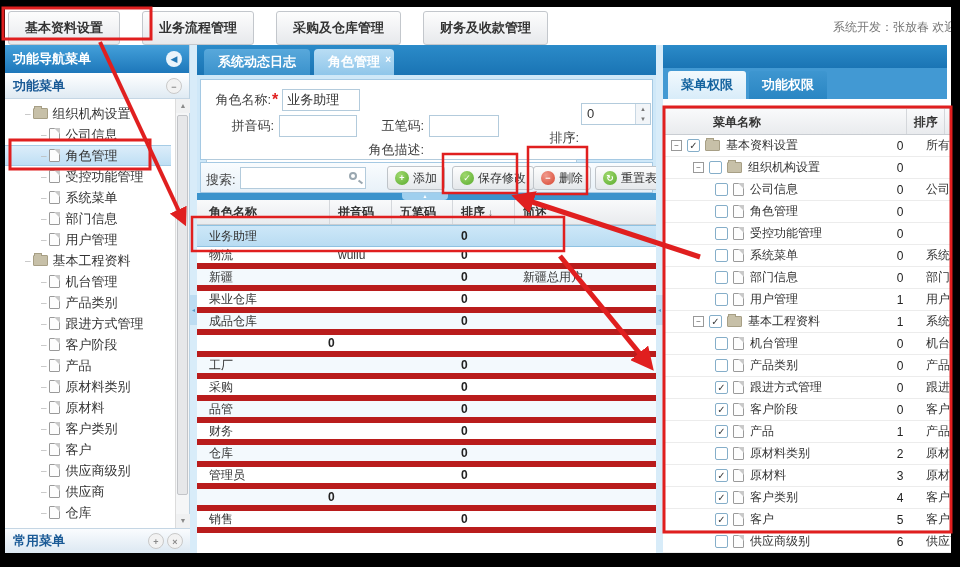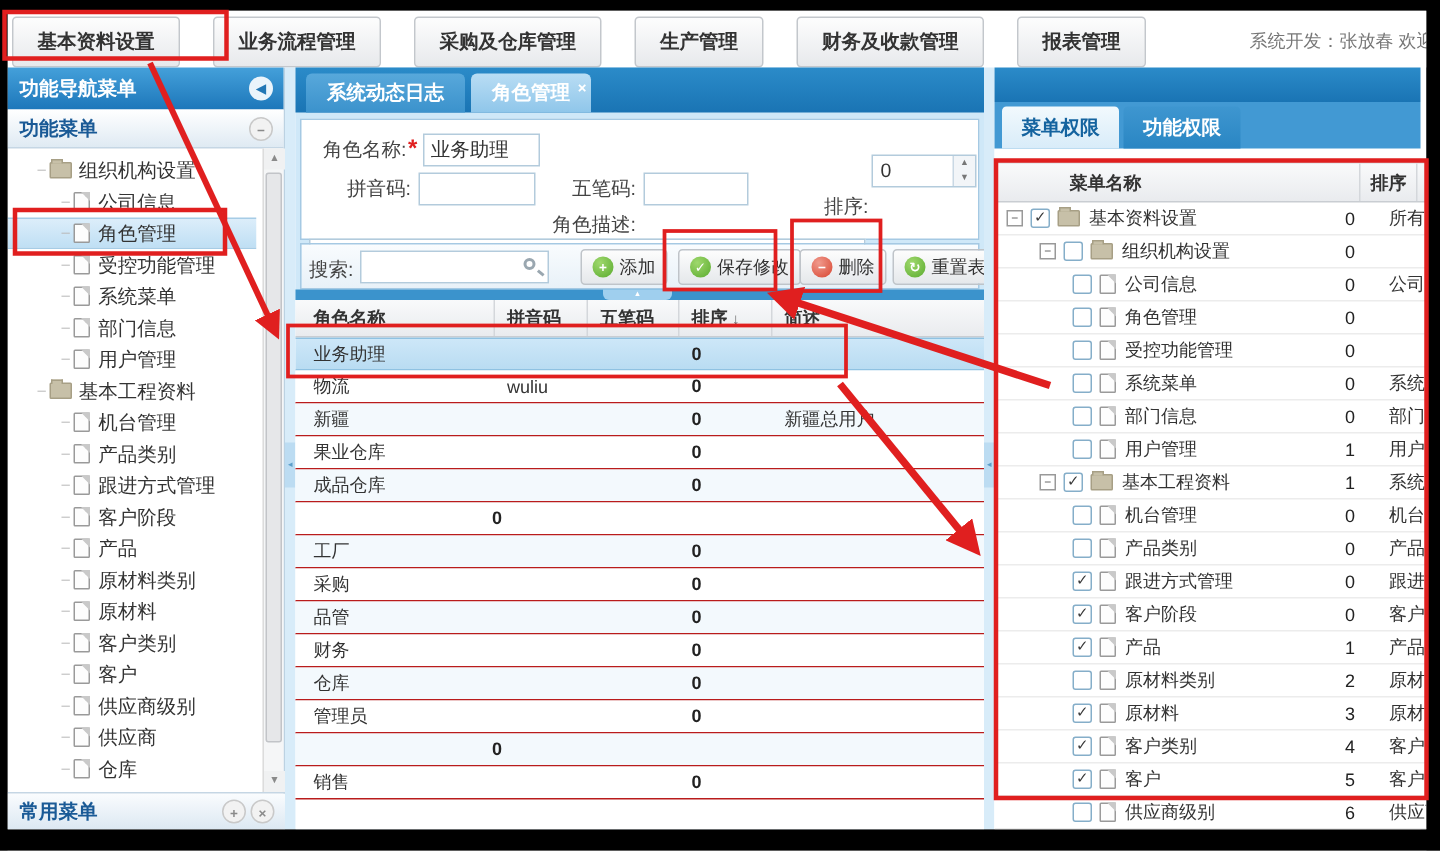--- a/index.html
+++ b/index.html
@@ -98,21 +98,21 @@
   #grid { position:absolute; left:0; top:155px; width:459px; height:353px; background:#fff; }
   .ghead { display:flex; height:25px; background:linear-gradient(#f9fafb,#e9ebee); border-bottom:1px solid #c9cdd2;
     font-size:12px; font-weight:bold; color:#333; align-items:flex-end; }
   .ghead > div { border-right:1px solid #d4d7db; height:100%; line-height:24px; overflow:hidden; white-space:nowrap; }
   .gc-name { width:133px; padding-left:12px; }
   .gc-pinyin { width:62px; padding-left:8px; }
   .gc-wubi { width:61px; padding-left:8px; }
   .gc-sort { width:62px; padding-left:8px; }
   .gc-desc { flex:1; padding-left:8px; border-right:none !important; }
   .sort-ind { font-size:10px; color:#666; margin-left:3px; }
-  .grow { display:flex; height:22px; align-items:center; font-size:12px; color:#333; border-bottom:1px solid #b91c1c; background:#fff; }
+  .grow { display:flex; height:22px; align-items:center; font-size:12px; color:#333; border-bottom:6px solid #b91c1c; background:#fff; }
   .grow.stripe { background:#f3f9fd; }
   .grow.selected { background:linear-gradient(#cde7f8,#b9dcf2); border-top:1px solid #8fc2e2; border-bottom:1px solid #8fc2e2; }
   .grow > div { overflow:hidden; white-space:nowrap; }
   .grow .gc-sort { font-weight:bold; color:#222; line-height:21px; }
   .grow .gc-name { line-height:21px; }
 
   
   #rightpanel { left:663px; top:45px; width:284px; height:508px; background:#fff; }
   #rp-topstrip { position:absolute; left:0; top:0; width:100%; height:23px; background:linear-gradient(#2b8bc9,#1a74b4); }
   #rp-tabstrip { position:absolute; left:0; top:23px; width:100%; height:31px; background:#4299d3;
@@ -142,23 +142,21 @@
 </head>
 <body>
 
 <div class="abs screen"></div>
 
 <div class="abs" id="topbar">
   <div id="topmenu">
       <div class="menubtn"><span class="lbl">基本资料设置</span></div>
       <div class="menubtn"><span class="lbl">业务流程管理</span></div>
       <div class="menubtn"><span class="lbl">采购及仓库管理</span></div>
-      <div class="menubtn"><span class="lbl">生产管理</span></div>
       <div class="menubtn"><span class="lbl">财务及收款管理</span></div>
-      <div class="menubtn"><span class="lbl">报表管理</span></div>
     </div>
   <div id="welcome">系统开发：张放春 欢迎您</div>
 </div>
 
 <div class="abs" id="sidebar">
   <div id="sidebar-header">
     <span>功能导航菜单</span>
     <span class="circle-btn">◀</span>
   </div>
   <div id="sidebar-subheader">

